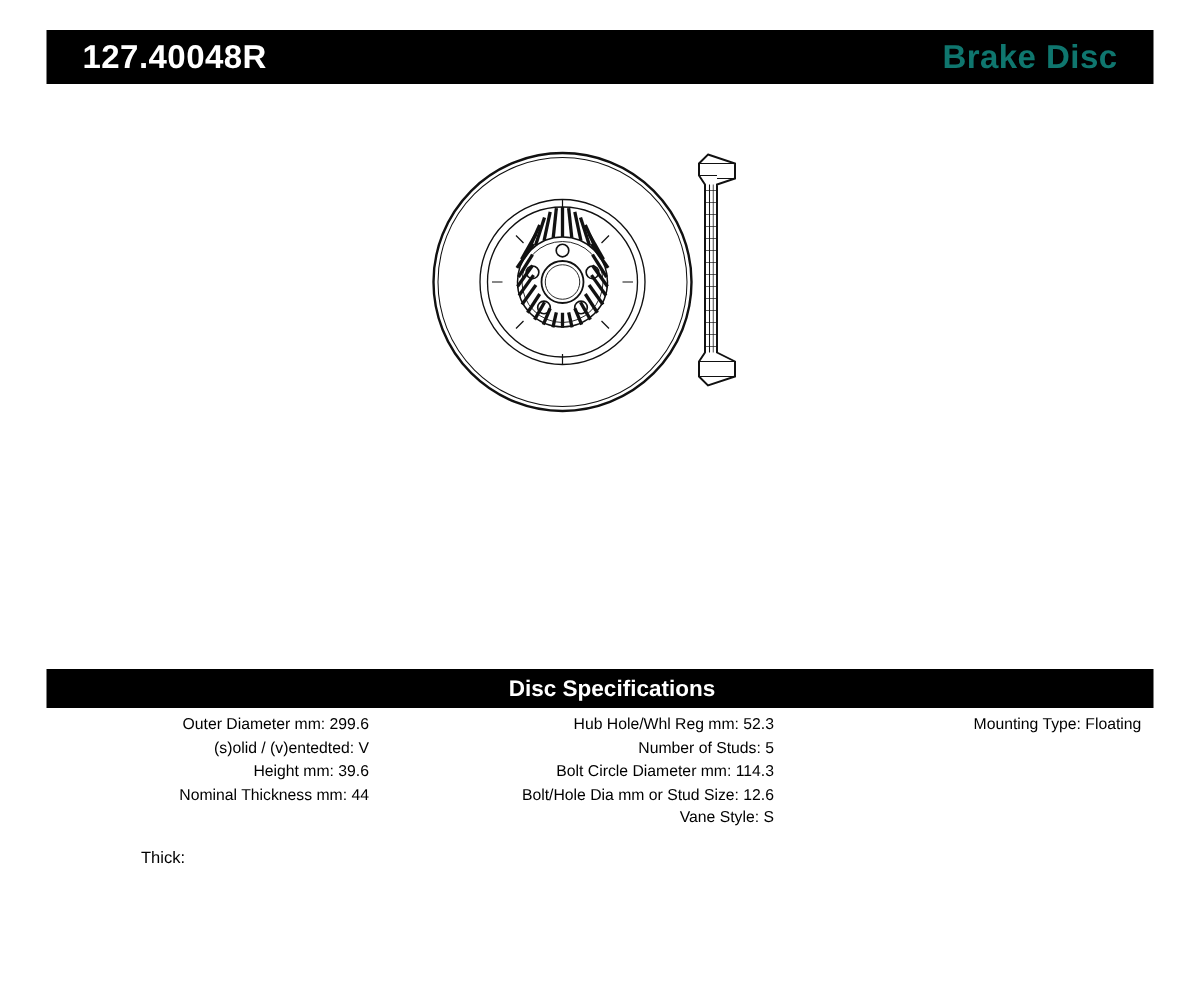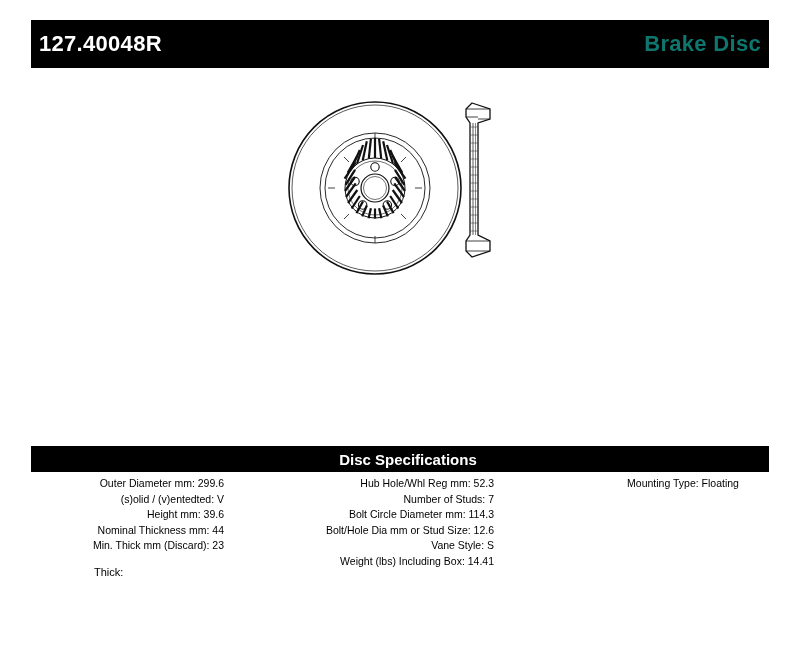--- a/index.html
+++ b/index.html
@@ -15,27 +15,27 @@
     position: relative;
     overflow: hidden;
   }
 
   
   .header-bar {
     position: absolute;
     left: 31px;
     top: 20px;
     width: 738px;
-    height: 48px;
+    height: 36px;
     background: #000000;
     display: flex;
     align-items: center;
     justify-content: space-between;
     box-sizing: border-box;
-    padding: 0 8px;
+    padding: 0 24px;
   }
   .header-part {
     color: #ffffff;
     font-size: 22px;
     font-weight: bold;
     letter-spacing: 0.3px;
   }
   .header-title {
     color: #0f766e;
     font-size: 22px;
@@ -66,21 +66,21 @@
   }
   .specs-bar-title {
     color: #ffffff;
     font-size: 15px;
     font-weight: bold;
     margin-left: 16px;
   }
 
   .specs-body {
     position: absolute;
-    left: 24px;
+    left: 46px;
     top: 476px;
     width: 738px;
   }
   .specs-cols {
     display: flex;
     width: 100%;
   }
   .spec-col {
     font-size: 10.5px;
     line-height: 15.5px;
@@ -233,29 +233,27 @@
   <span class="specs-bar-title">Disc Specifications</span>
 </div>
 
 <div class="specs-body">
   <div class="specs-cols">
     <div class="spec-col left">
       <div class="spec-line">Outer Diameter mm: 299.6</div>
       <div class="spec-line">(s)olid / (v)entedted: V</div>
       <div class="spec-line">Height mm: 39.6</div>
       <div class="spec-line">Nominal Thickness mm: 44</div>
-      <div class="spec-line">Min. Thick mm (Discard): 23</div>
     </div>
     <div class="spec-col middle">
       <div class="spec-line">Hub Hole/Whl Reg mm: 52.3</div>
-      <div class="spec-line">Number of Studs: 7</div>
+      <div class="spec-line">Number of Studs: 5</div>
       <div class="spec-line">Bolt Circle Diameter mm: 114.3</div>
       <div class="spec-line">Bolt/Hole Dia mm or Stud Size: 12.6</div>
       <div class="spec-line">Vane Style: S</div>
-      <div class="spec-line">Weight (lbs) Including Box: 14.41</div>
     </div>
     <div class="spec-col right">
       <div class="spec-line">Mounting Type: Floating</div>
     </div>
   </div>
 </div>
 
 <div class="note-row">
   <span class="note-label">Thick:</span>
   <span></span>

